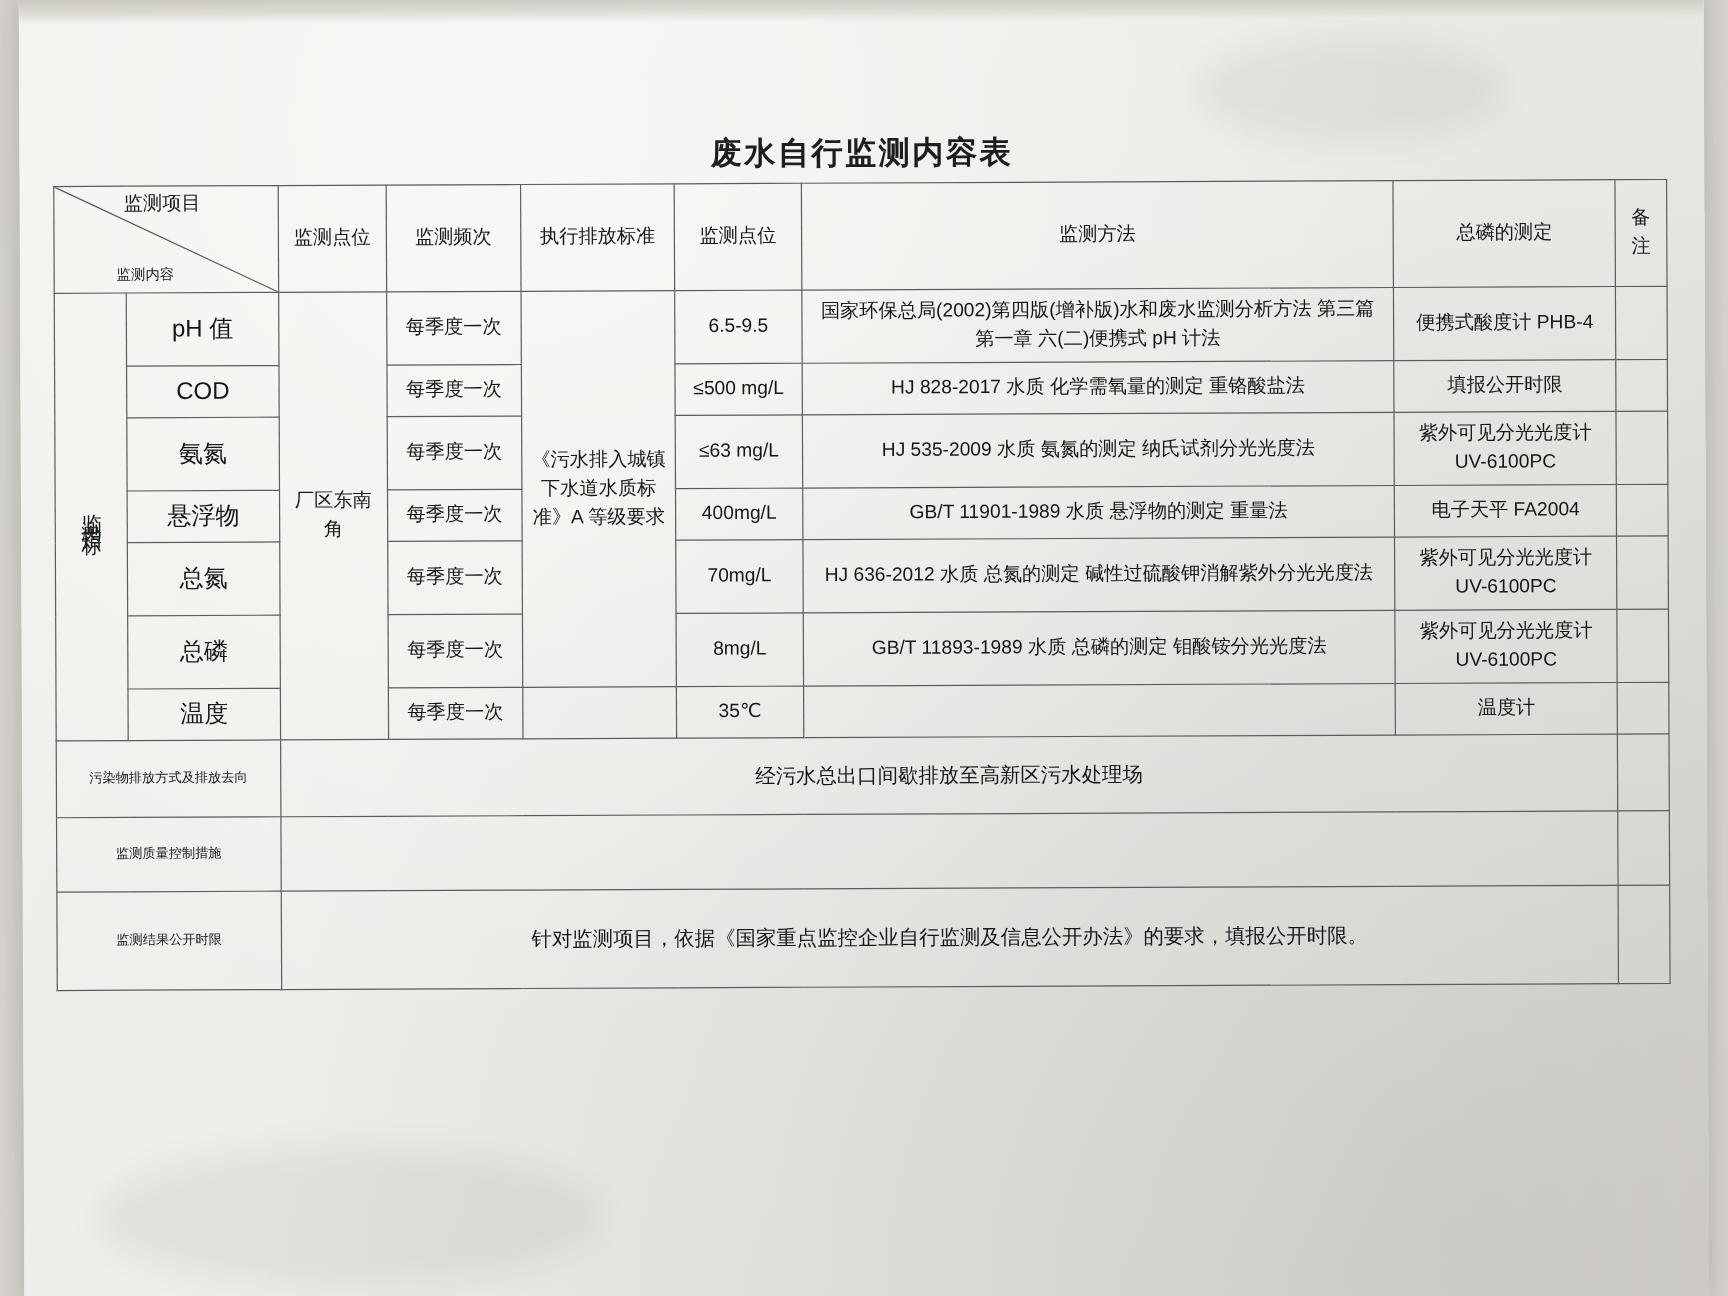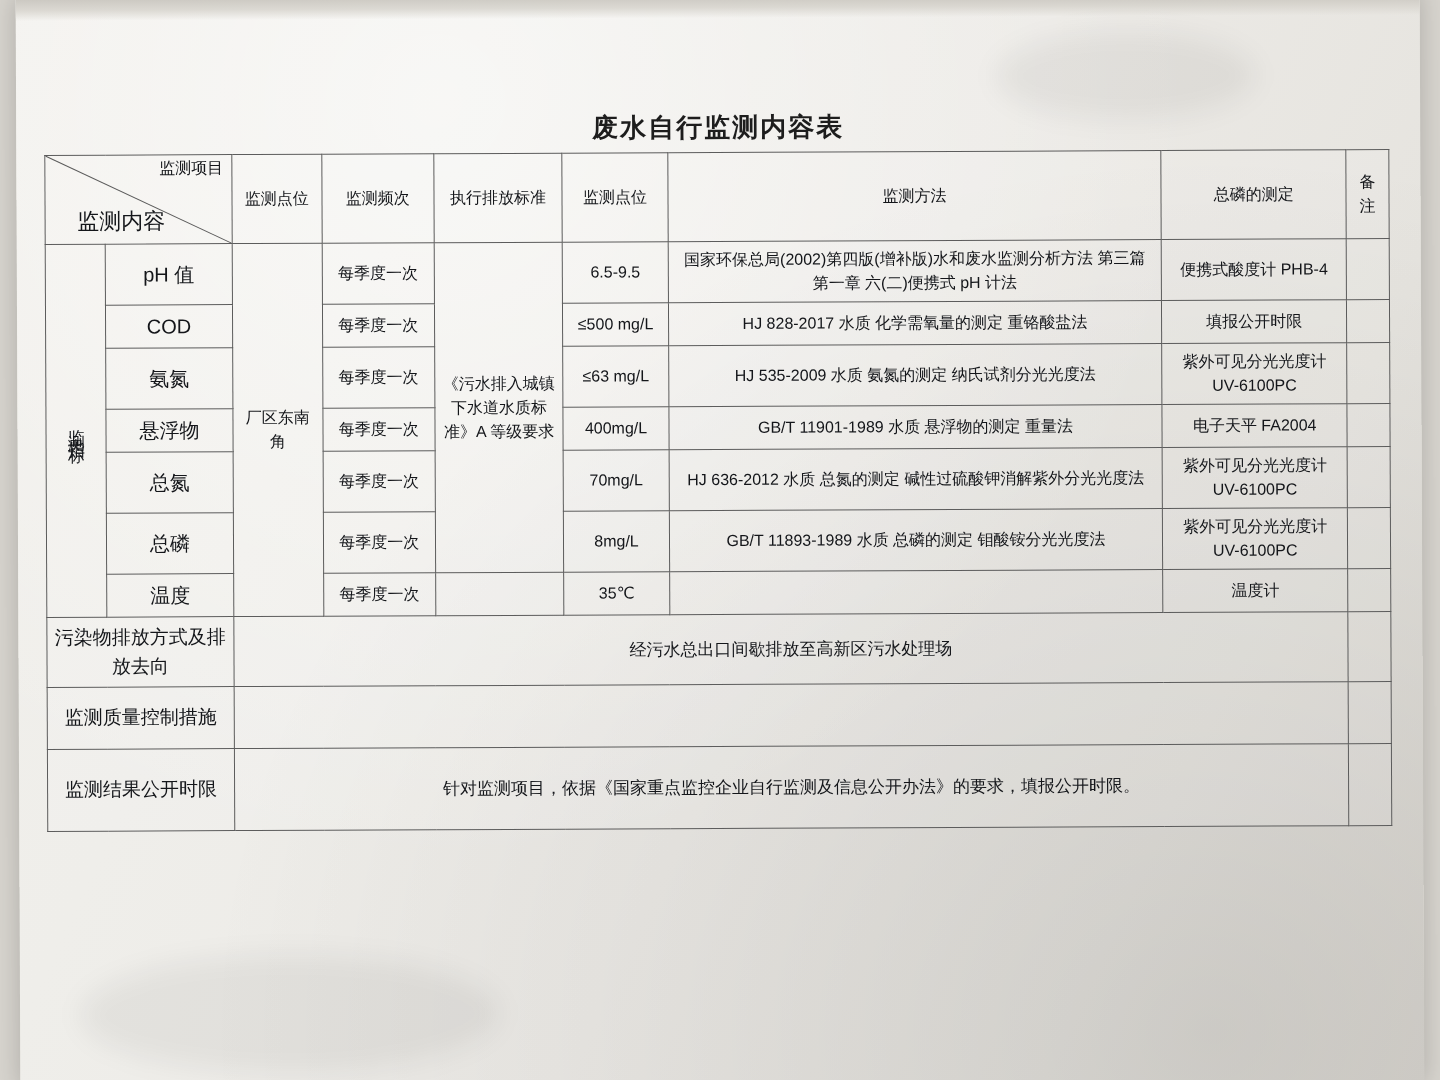--- a/index.html
+++ b/index.html
@@ -62,38 +62,38 @@
   .corner{
     position:relative;
     height:88px;
     padding:0 !important;
   }
   .corner .diag{
     position:absolute;left:0;top:0;width:100%;height:100%;
   }
   .corner .t1{
     position:absolute;right:8px;top:4px;width:120px;
-    font-size:16px;line-height:1.35;text-align:right;font-family:Liberation Mono, monospace;
+    font-size:16px;line-height:1.35;text-align:left;
   }
   .corner .t2{
     position:absolute;left:8px;bottom:6px;width:135px;
-    font-size:22px;text-align:center;
+    font-size:12px;text-align:center;
   }
   .vert{
     writing-mode:vertical-rl;
     text-orientation:upright;
     letter-spacing:6px;
     font-size:17px;
     display:inline-block;
   }
   .left-label{ width:56px; }
   .tight{ line-height:1.45; }
   .m-left{ text-align:left; padding-left:12px; }
   .rowlbl{ font-size:20px; }
-  .bottom-lbl{ font-size:19px; line-height:1.6; }
+  .bottom-lbl{ font-size:11px; line-height:1.6; }
   .bottom-val{ text-align:left; padding-left:14px; font-size:17px; }
   .smudge{
     position:absolute;border-radius:50%;
     background:rgba(0,0,0,.05);filter:blur(12px);pointer-events:none;
   }
 </style>
 </head>
 <body>
 
 <div class="paper">

